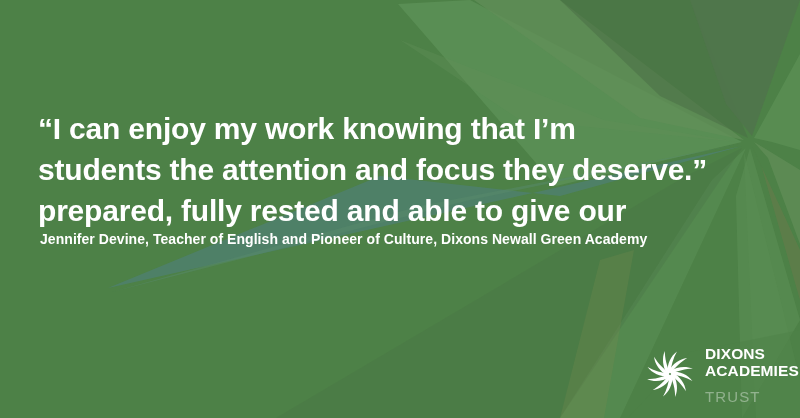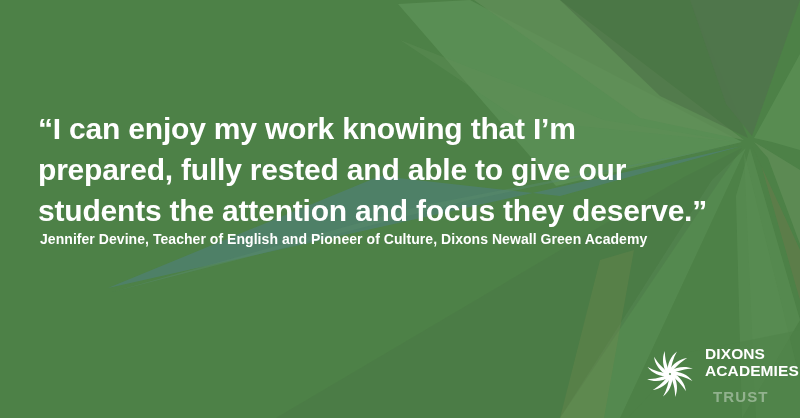--- a/index.html
+++ b/index.html
@@ -81,24 +81,23 @@
     display: block;
     font-size: 15.5px;
     font-weight: bold;
     letter-spacing: 0.1px;
     color: #ffffff;
   }
   .logo-text .logo-line-1 { margin-bottom: 2px; }
   .logo-text .logo-line-2 { margin-bottom: 10px; }
   .logo-text .logo-line-3 {
     color: rgba(255,255,255,0.38);
-    font-weight: bold;
+    font-weight: normal;
     letter-spacing: 1.1px;
     font-size: 15px;
-    margin-left: 8px;
   }
 </style>
 </head>
 <body>
 
 <div class="banner">
 
   <svg class="bg-art" viewBox="0 0 800 418" preserveAspectRatio="none">
     <rect x="0" y="0" width="800" height="418" fill="#4d8147"></rect>
 
@@ -134,22 +133,22 @@
       <polygon points="744,152 800,380 800,418 756,418" fill="#5b8f55" opacity="0.45"></polygon>
 
       <polygon points="628,418 800,418 800,330 690,352" fill="#4d8147" opacity="0.45"></polygon>
     </g>
   </svg>
 
   <div class="content">
 
     <p class="quote">
       <span class="quote-line">“I can enjoy my work knowing that I’m</span>
+      <span class="quote-line">students the attention and focus they deserve.”</span>
       <span class="quote-line">prepared, fully rested and able to give our</span>
-      <span class="quote-line">students the attention and focus they deserve.”</span>
     </p>
 
     <p class="attribution">Jennifer Devine, Teacher of English and Pioneer of Culture, Dixons Newall Green Academy</p>
 
     <div class="logo">
       <svg class="logo-mark" viewBox="0 0 100 100">
         <g fill="#ffffff">
           <g transform="translate(50,50)">
             <g transform="rotate(0)">
                 <path d="M0,-6 C14,-14 30,-16 44,-10 C30,-10 14,-6 2,0 Z"></path>

